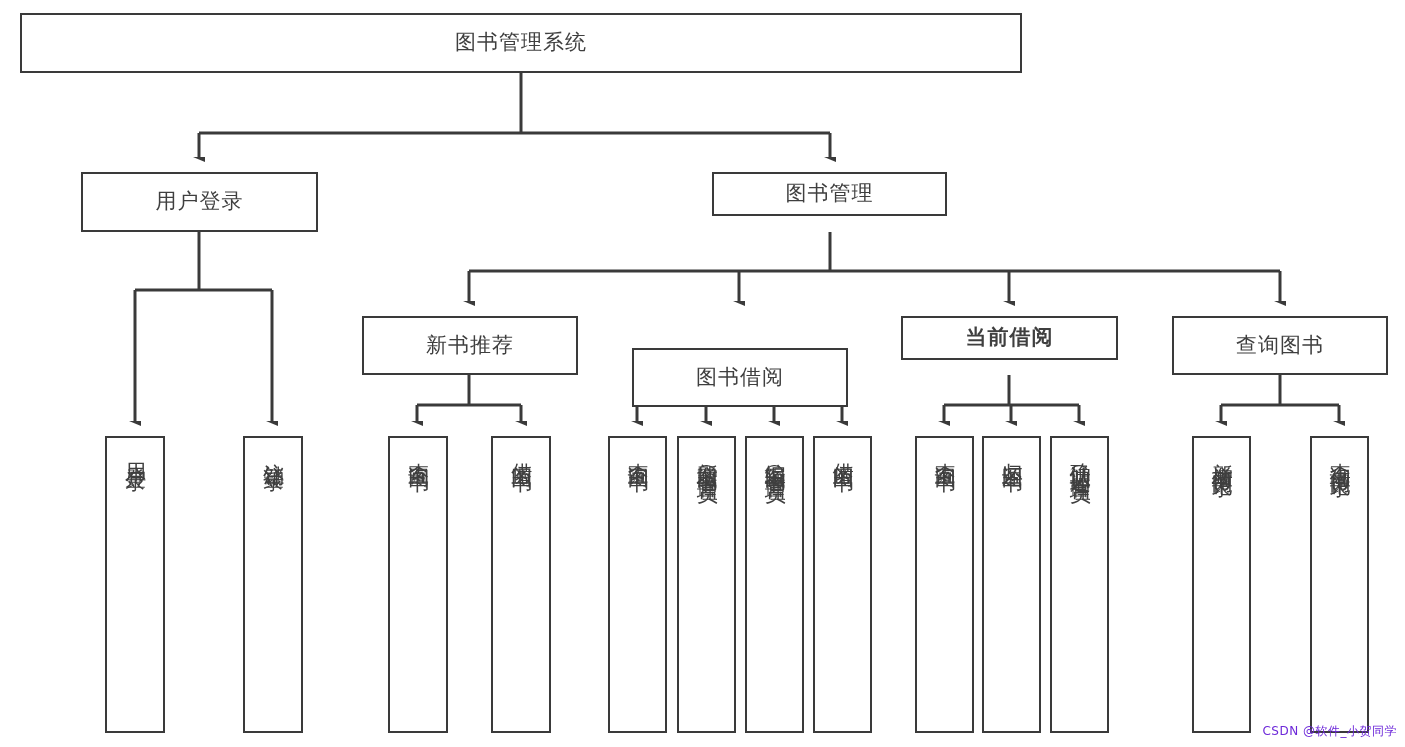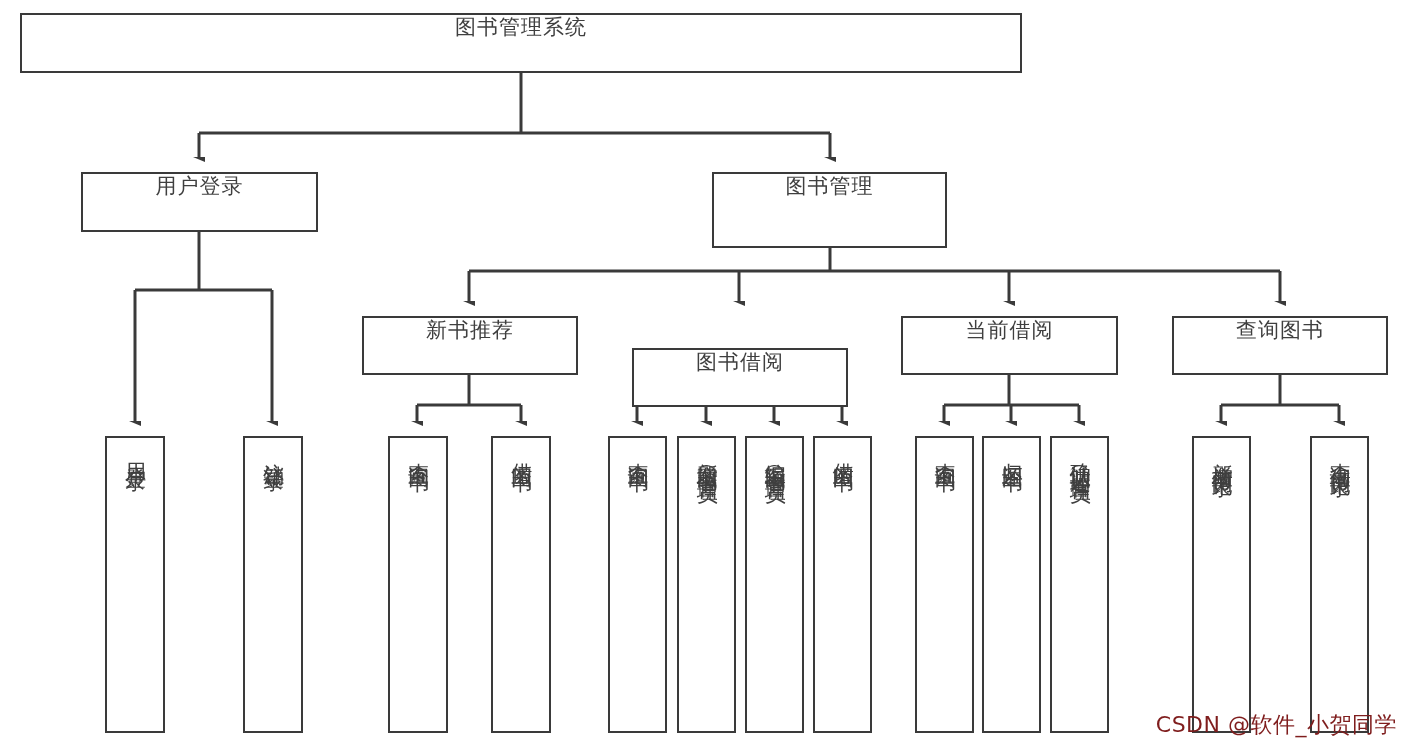--- a/index.html
+++ b/index.html
@@ -23,21 +23,21 @@
     top: 0;
     width: 1405px;
     height: 747px;
   }
   .node {
     position: absolute;
     box-sizing: border-box;
     border: 2px solid #3a3a3a;
     background: #ffffff;
     display: flex;
-    align-items: flex-start;
+    align-items: center;
     justify-content: center;
     z-index: 2;
   }
   .node-label {
     color: #3f3f3f;
     text-align: center;
     line-height: 1.22;
     white-space: nowrap;
   }
   .node.horizontal .node-label {
@@ -52,22 +52,22 @@
     writing-mode: vertical-rl;
     text-orientation: upright;
     font-size: 21px;
     letter-spacing: 3px;
     white-space: pre;
   }
   #watermark {
     position: absolute;
     right: 8px;
     bottom: 7px;
-    font-size: 22px;
-    color: #7f1d1d;
+    font-size: 12px;
+    color: #6d28d9;
     letter-spacing: 0.5px;
     z-index: 5;
     white-space: nowrap;
   }
 </style>
 </head>
 <body>
 
 <div id="diagram-root">
 
@@ -122,33 +122,33 @@
   </svg>
 
   <div class="node horizontal" style="left:20px; top:13px; width:1002px; height:60px;">
     <span class="node-label">图书管理系统</span>
   </div>
 
   <div class="node horizontal" style="left:81px; top:172px; width:237px; height:60px;">
     <span class="node-label">用户登录</span>
   </div>
 
-  <div class="node horizontal" style="left:712px; top:172px; width:235px; height:76px;">
+  <div class="node horizontal" style="left:712px; top:172px; width:235px; height:44px;">
     <span class="node-label">图书管理</span>
   </div>
 
   <div class="node horizontal" style="left:362px; top:316px; width:216px; height:59px;">
     <span class="node-label">新书推荐</span>
   </div>
 
   <div class="node horizontal" style="left:632px; top:316px; width:216px; height:59px;margin-top:32px;">
     <span class="node-label">图书借阅</span>
   </div>
 
-  <div class="node horizontal" style="left:901px; top:316px; width:217px; height:59px;">
+  <div class="node horizontal" style="left:901px; top:316px; width:217px; height:44px;font-weight:bold;">
     <span class="node-label">当前借阅</span>
   </div>
 
   <div class="node horizontal" style="left:1172px; top:316px; width:216px; height:59px;">
     <span class="node-label">查询图书</span>
   </div>
 
   <div class="node vertical" style="left:105px; top:436px; width:60px; height:297px;">
     <span class="node-label">用户登录</span>
   </div>

